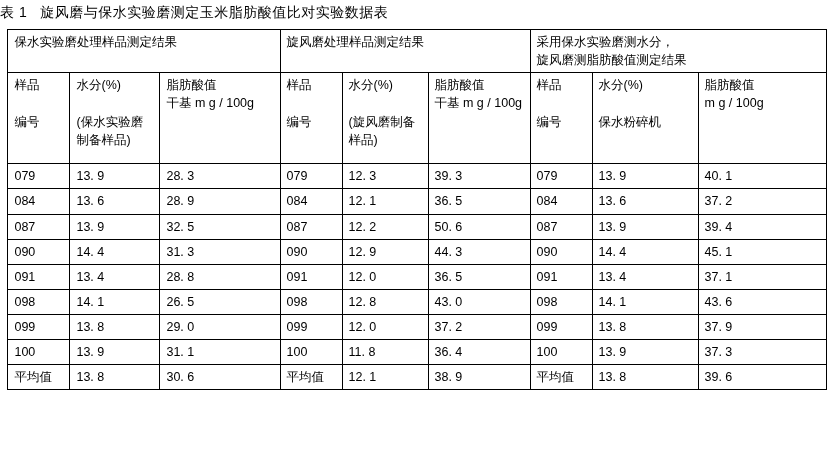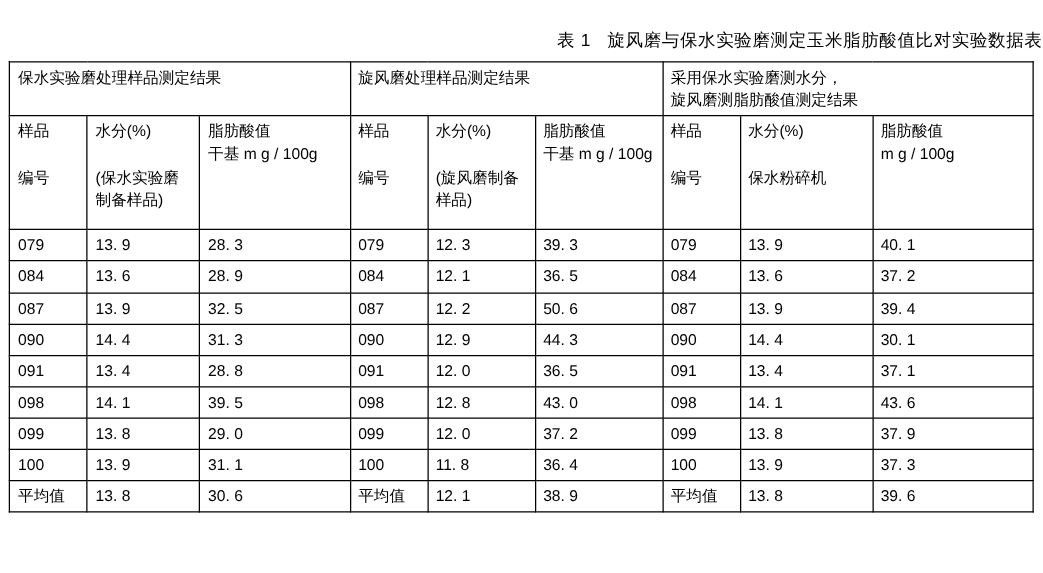--- a/index.html
+++ b/index.html
@@ -15,25 +15,25 @@
     overflow: hidden;
   }
   .page {
     position: relative;
     width: 834px;
     height: 458px;
     box-sizing: border-box;
     padding: 0;
   }
   .caption {
-    text-align: right;
+    text-align: left;
     font-size: 14px;
     font-family: "Liberation Sans", "DejaVu Sans", sans-serif;
     letter-spacing: 0.5px;
-    padding-top: 24px;
+    padding-top: 4px;
     padding-bottom: 7px;
     white-space: pre;
   }
   table.data {
     border-collapse: collapse;
     width: 818px;
     margin: 0 auto;
     table-layout: fixed;
     font-family: "Liberation Sans", "DejaVu Sans", sans-serif;
     font-size: 12.5px;
@@ -167,37 +167,37 @@
       </tr>
       <tr class="datarow">
         <td class="num">090</td>
         <td class="num">14. 4</td>
         <td class="num">31. 3</td>
         <td class="num">090</td>
         <td class="num">12. 9</td>
         <td class="num">44. 3</td>
         <td class="num">090</td>
         <td class="num">14. 4</td>
-        <td class="num">30. 1</td>
+        <td class="num">45. 1</td>
       </tr>
       <tr class="datarow">
         <td class="num">091</td>
         <td class="num">13. 4</td>
         <td class="num">28. 8</td>
         <td class="num">091</td>
         <td class="num">12. 0</td>
         <td class="num">36. 5</td>
         <td class="num">091</td>
         <td class="num">13. 4</td>
         <td class="num">37. 1</td>
       </tr>
       <tr class="datarow">
         <td class="num">098</td>
         <td class="num">14. 1</td>
-        <td class="num">39. 5</td>
+        <td class="num">26. 5</td>
         <td class="num">098</td>
         <td class="num">12. 8</td>
         <td class="num">43. 0</td>
         <td class="num">098</td>
         <td class="num">14. 1</td>
         <td class="num">43. 6</td>
       </tr>
       <tr class="datarow">
         <td class="num">099</td>
         <td class="num">13. 8</td>

